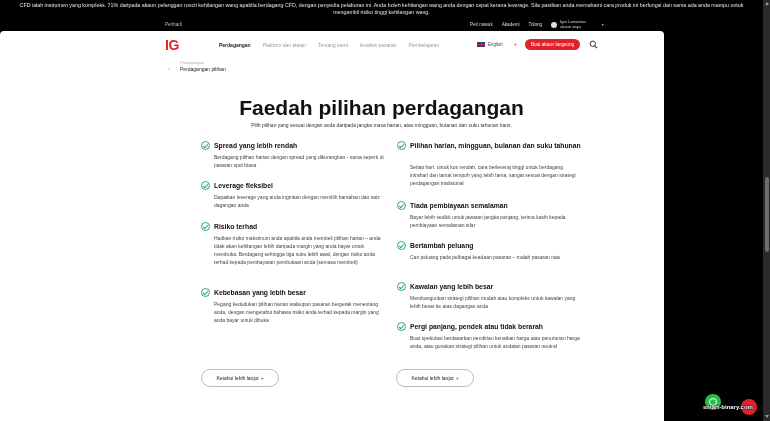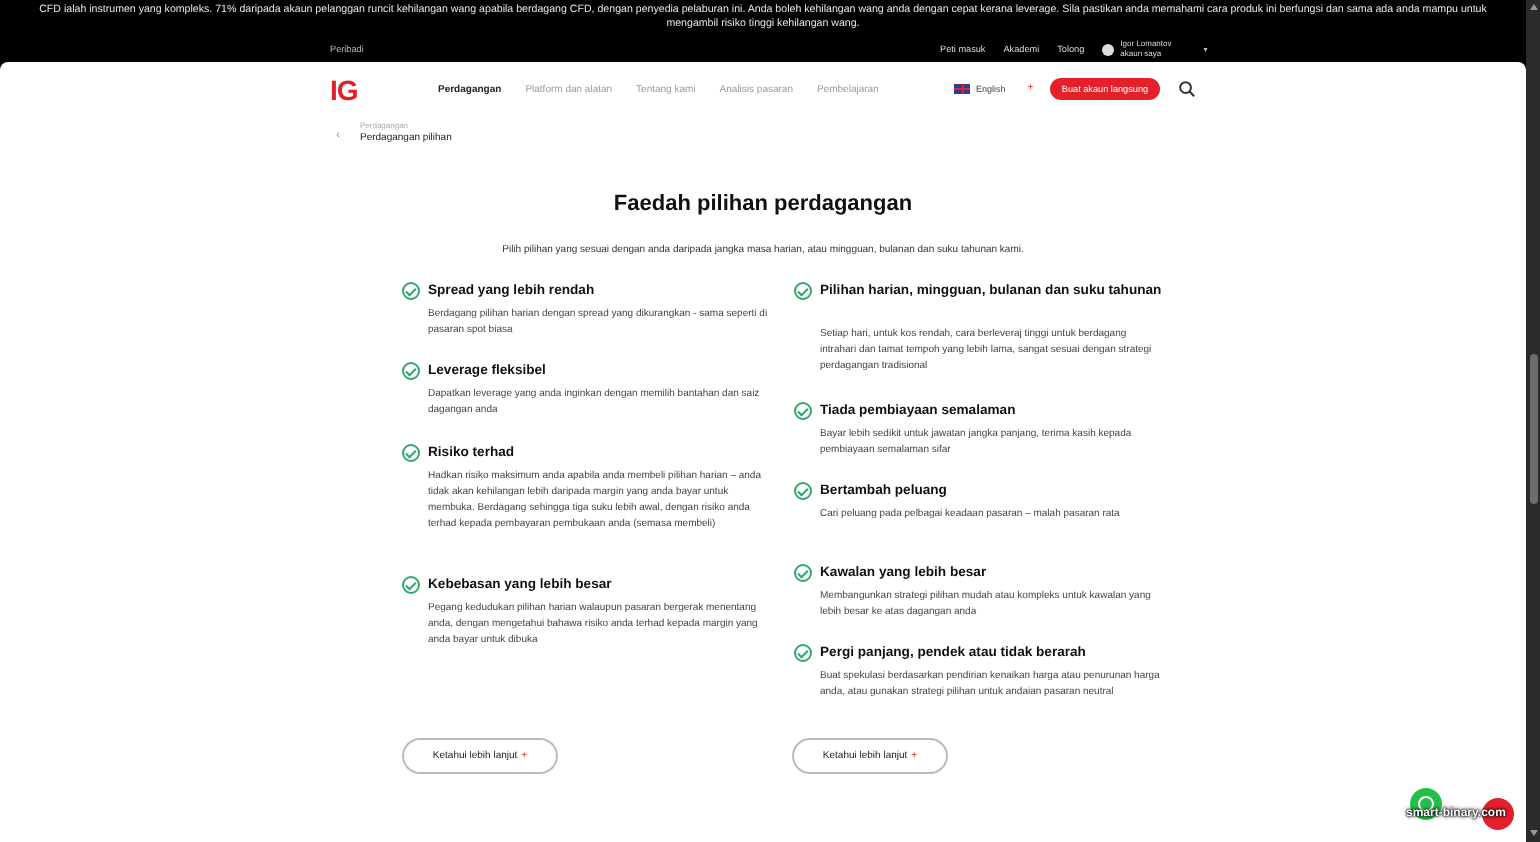--- a/index.html
+++ b/index.html
@@ -16,21 +16,21 @@
       background: #000; color: #ccc; font-size: 4.6px;
     }
     .topbar .left { position: absolute; left: 165px; top: 5px; color: #bbb; }
     .topbar .right { position: absolute; left: 470px; top: 3px; display: flex; align-items: center; gap: 9px; color: #ddd; }
     .topbar .user { display: flex; align-items: center; gap: 3px; }
     .topbar .user-icon { width: 6px; height: 6px; border-radius: 50%; background: #ddd; position: relative; }
     .topbar .user-text { line-height: 4.8px; font-size: 4px; }
     .topbar .caret { margin-left: 13px; font-size: 4px; color: #bbb; }
 
     .page {
-      position: absolute; left: 0; top: 31px; width: 763px; height: 390px;
+      position: absolute; left: 0; top: 31px; width: 664px; height: 390px;
       background: #fff; border-top-left-radius: 4px; border-top-right-radius: 4px; overflow: hidden;
     }
     .nav { position: absolute; left: 0; top: 0; width: 763px; height: 28px; }
     .logo { position: absolute; left: 165px; top: 6px; font-weight: bold; font-size: 14px; color: #e4212b; letter-spacing: -0.5px; }
     .nav-links { position: absolute; left: 219px; top: 11px; display: flex; gap: 12px; font-size: 5px; color: #999; }
     .nav-links .active { color: #222; font-weight: bold; }
     .lang { position: absolute; left: 477px; top: 10px; display: flex; align-items: center; gap: 3px; font-size: 4.5px; color: #444; }
     .flag { width: 8px; height: 5px; background: #2b3e8c; position: relative; overflow: hidden; }
     .flag::before { content: ""; position: absolute; left: 0; top: 2px; width: 8px; height: 1px; background: #e4212b; }
     .flag::after { content: ""; position: absolute; left: 3.5px; top: 0; width: 1px; height: 5px; background: #e4212b; }
@@ -40,21 +40,21 @@
       background: #e4212b; color: #fff; border-radius: 6px; font-size: 4.6px;
       display: flex; align-items: center; justify-content: center;
     }
     .search { position: absolute; left: 589px; top: 9px; width: 9px; height: 9px; }
 
     .breadcrumb { position: absolute; left: 168px; top: 29px; }
     .breadcrumb .back { position: absolute; left: 0; top: 5px; font-size: 6px; color: #999; }
     .breadcrumb .parent { position: absolute; left: 12px; top: 0; font-size: 4px; color: #aaa; white-space: nowrap; }
     .breadcrumb .current { position: absolute; left: 12px; top: 6px; font-size: 5px; color: #222; white-space: nowrap; }
 
-    .title { position: absolute; left: 0; top: 65px; width: 763px; text-align: center; font-size: 11px; font-weight: bold; color: #111; }
+    .title { position: absolute; left: 0; top: 65px; width: 763px; text-align: center; font-size: 21px; font-weight: bold; color: #111; }
     .subtitle { position: absolute; left: 0; top: 91px; width: 763px; text-align: center; font-size: 5px; color: #333; }
 
     .col { position: absolute; top: 110px; }
     .col.left { left: 201px; width: 185px; }
     .col.right { left: 397px; width: 200px; }
     .feature { position: absolute; left: 0; }
     .check {
       position: absolute; left: 0; top: 0; width: 9px; height: 9px; border-radius: 50%;
       border: 1.1px solid #2fa86a;
     }

